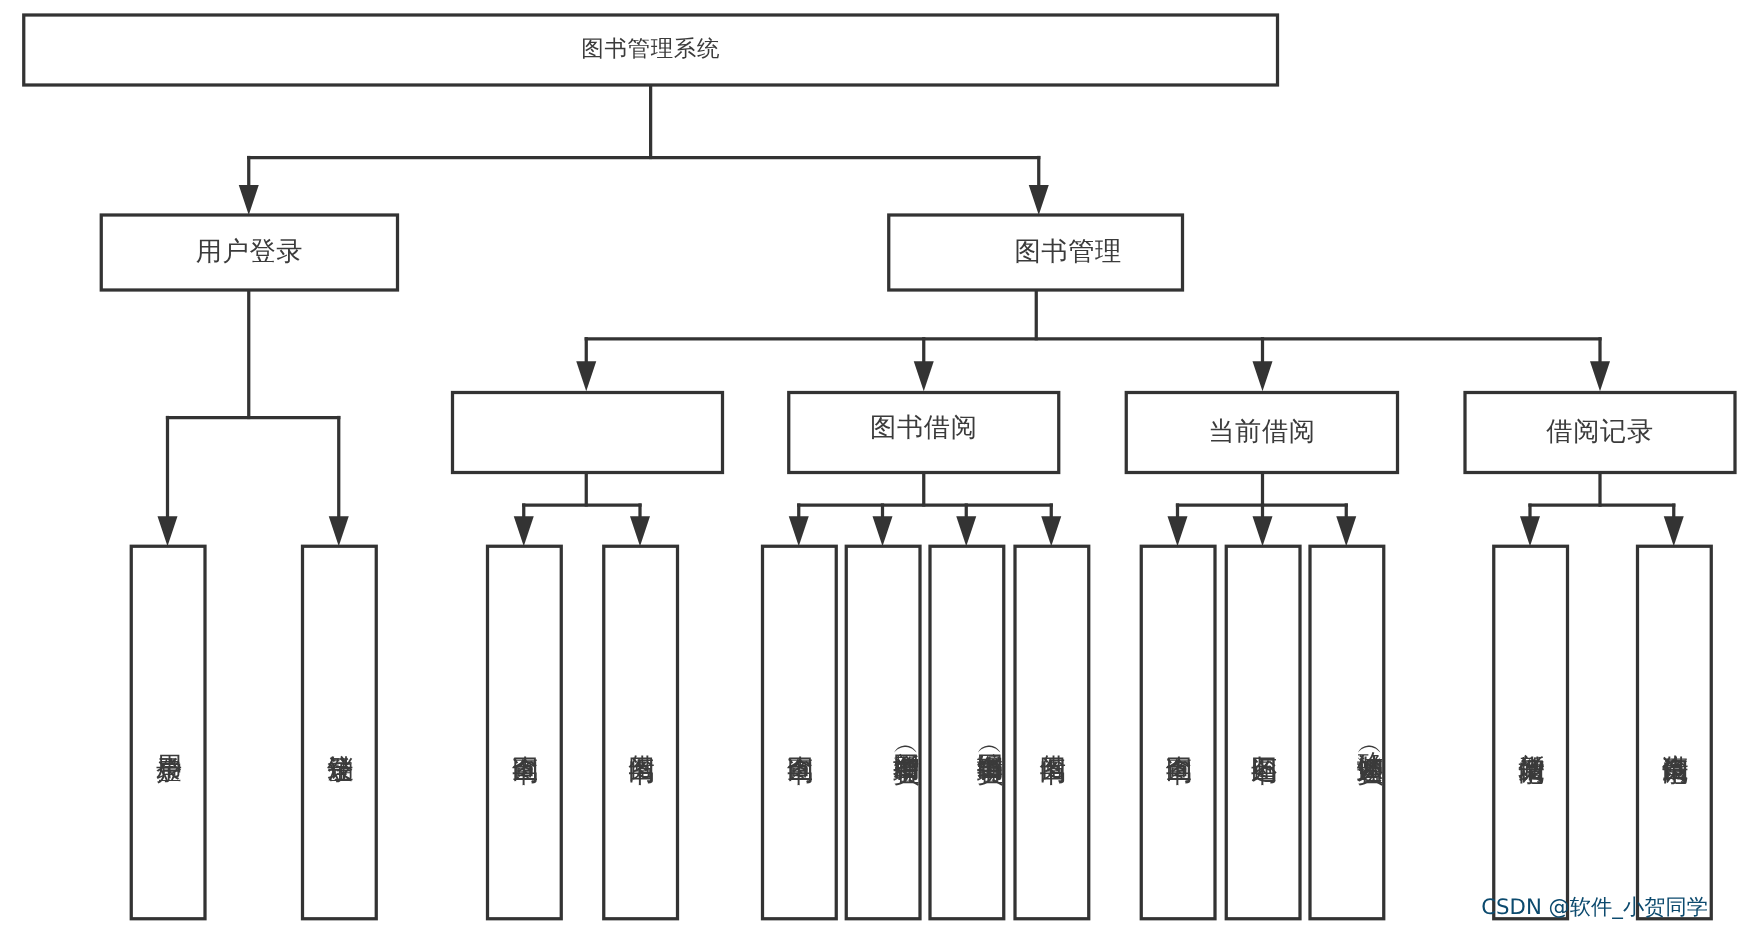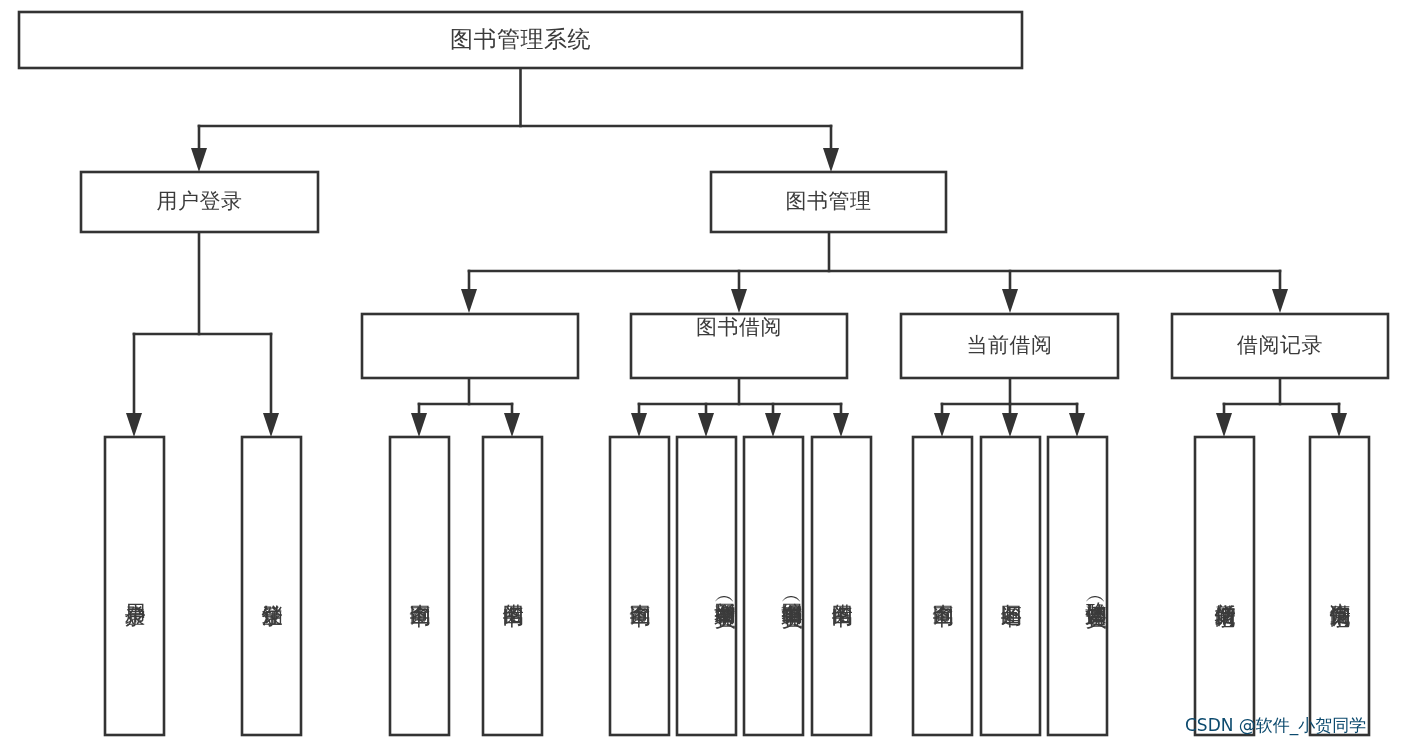--- a/index.html
+++ b/index.html
@@ -180,26 +180,26 @@
     <rect class="node-box" x="812" y="437" width="59" height="298"></rect>
 
     <rect class="node-box" x="913" y="437" width="59" height="298"></rect>
     <rect class="node-box" x="981" y="437" width="59" height="298"></rect>
     <rect class="node-box" x="1048" y="437" width="59" height="298"></rect>
 
     <rect class="node-box" x="1195" y="437" width="59" height="298"></rect>
     <rect class="node-box" x="1310" y="437" width="59" height="298"></rect>
   </svg>
 
-  <div class="node-label-h" style="left:19px; top:12px; width:1003px; height:56px; font-size:23px;">图书管理系统</div>
+  <div class="node-label-h" style="left:19px; top:12px; width:1003px; height:56px; font-size:18px;">图书管理系统</div>
 
   <div class="node-label-h" style="left:81px; top:172px; width:237px; height:60px;">用户登录</div>
-  <div class="node-label-h" style="left:711px; top:172px; width:235px; height:60px;">图书管理</div>
-
-  <div class="node-label-h" style="left:631px; top:296px; width:216px; height:64px;text-align:center;">图书借阅</div>
+  <div class="node-label-h" style="left:737px; top:172px; width:235px; height:60px;">图书管理</div>
+
+  <div class="node-label-h" style="left:631px; top:311px; width:216px; height:64px;text-align:center;">图书借阅</div>
   <div class="node-label-h" style="left:1172px; top:314px; width:216px; height:64px;">借阅记录</div>
   <div class="node-label-h" style="left:901px; top:314px; width:217px; height:64px;">当前借阅</div>
 
   <div class="node-label-v" style="left:105px; top:437px; width:59px; height:298px; align-items:center;">用户登录</div>
   <div class="node-label-v" style="left:242px; top:437px; width:59px; height:298px; align-items:center;">注销登录</div>
 
   <div class="node-label-v" style="left:390px; top:437px; width:59px; height:298px; align-items:center;">查询图书</div>
   <div class="node-label-v" style="left:483px; top:437px; width:59px; height:298px; align-items:center;">借阅图书</div>
 
   <div class="node-label-v" style="left:610px; top:437px; width:59px; height:298px; align-items:center;">查询图书</div>

